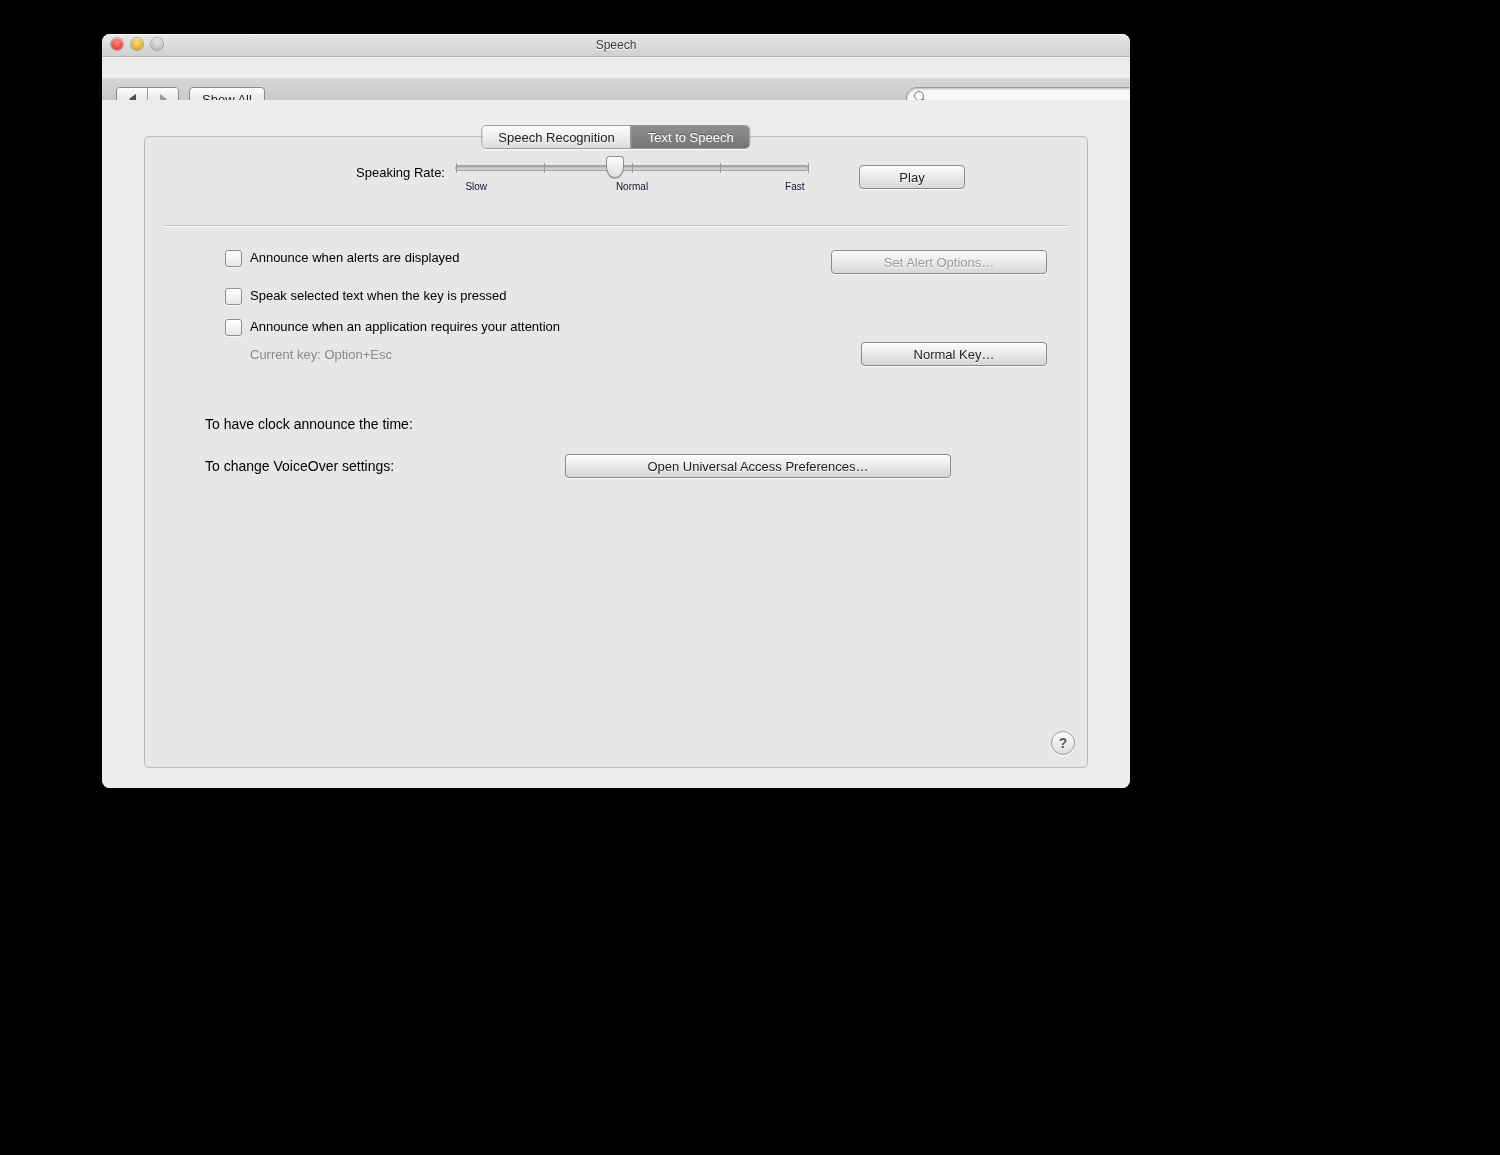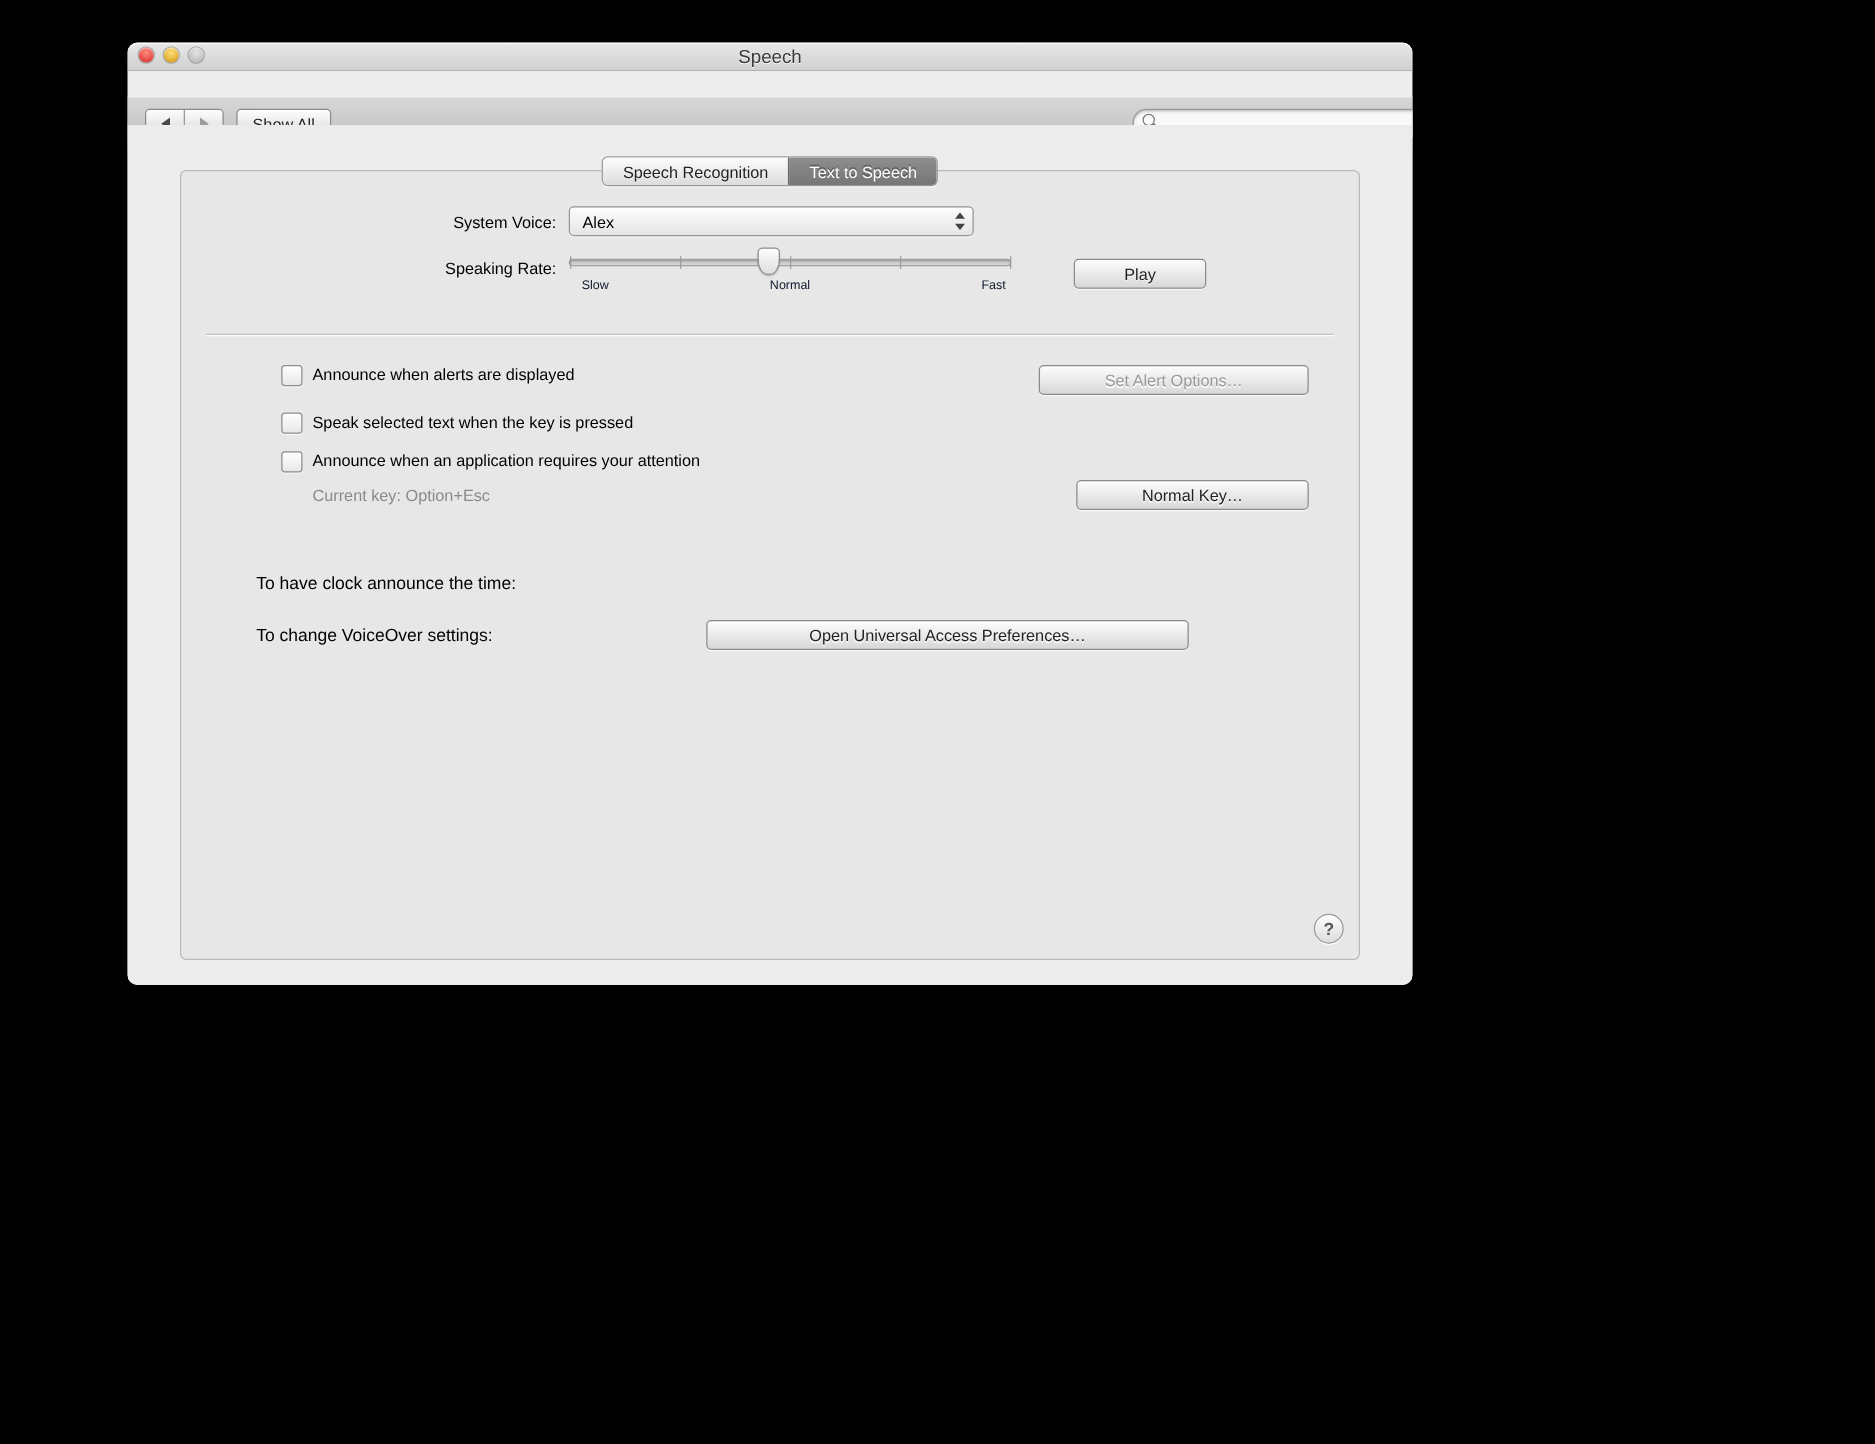--- a/index.html
+++ b/index.html
@@ -5,21 +5,21 @@
   html,body{margin:0;padding:0;background:#000;font-family:"Lucida Grande","Helvetica Neue",Arial,sans-serif;font-size:13px;color:#000;-webkit-font-smoothing:antialiased;}
   .desktop{width:1500px;height:1155px;position:relative;}
   .window{position:absolute;left:102px;top:34px;width:1028px;height:754px;background:#ededed;border-radius:8px;box-shadow:0 20px 60px rgba(0,0,0,0.55),0 0 0 1px rgba(0,0,0,0.25);overflow:hidden;}
   
   .titlebar{height:22px;background:linear-gradient(#e8e8e8,#d0d0d0);border-bottom:1px solid #b5b5b5;position:relative;display:flex;align-items:center;border-top-left-radius:8px;border-top-right-radius:8px;box-shadow:inset 0 1px 0 #fff;}
   .lights{position:absolute;left:9px;top:4px;display:flex;gap:8px;}
   .light{width:12px;height:12px;border-radius:50%;box-shadow:inset 0 1px 1px rgba(255,255,255,.5),0 0 0 1px rgba(0,0,0,.25);}
   .red{background:radial-gradient(circle at 50% 35%,#ff8a80,#e0443e 70%);}
   .yellow{background:radial-gradient(circle at 50% 35%,#ffe27a,#e1a82a 70%);}
   .gray{background:radial-gradient(circle at 50% 35%,#e6e6e6,#bfbfbf 70%);}
-  .title{flex:1;text-align:center;font-size:15px;color:#3a3a3a;text-shadow:0 1px 0 #fff;}
+  .title{flex:1;text-align:center;font-size:12px;color:#3a3a3a;text-shadow:0 1px 0 #fff;}
   
   .toolbar{height:44px;background:linear-gradient(#d7d7d7,#bdbdbd);border-bottom:1px solid #8e8e8e;display:flex;align-items:center;padding:0 14px;gap:10px;box-shadow:inset 0 1px 0 rgba(255,255,255,.6);margin-top:20px;}
   .seg{display:inline-flex;border:1px solid #8a8a8a;border-radius:4px;overflow:hidden;box-shadow:0 1px 0 rgba(255,255,255,.7),inset 0 1px 0 rgba(255,255,255,.6);}
   .segbtn{width:30px;height:22px;background:linear-gradient(#fdfdfd,#d7d7d7);display:flex;align-items:center;justify-content:center;}
   .segbtn+.segbtn{border-left:1px solid #9a9a9a;}
   .tri{width:0;height:0;border-top:5px solid transparent;border-bottom:5px solid transparent;}
   .tri.left{border-right:7px solid #4a4a4a;}
   .tri.right{border-left:7px solid #9c9c9c;}
   .btn{height:22px;padding:0 12px;border:1px solid #8a8a8a;border-radius:4px;background:linear-gradient(#fdfdfd,#d7d7d7);font-size:13px;color:#222;text-shadow:0 1px 0 rgba(255,255,255,.8);box-shadow:0 1px 0 rgba(255,255,255,.7),inset 0 1px 0 rgba(255,255,255,.6);display:inline-flex;align-items:center;cursor:default;}
   .toolbar .spacer{flex:1;}
@@ -97,27 +97,20 @@
     <div class="content">
       <div class="panel">
 
         <div class="tabs">
           <div class="tab inactive">Speech Recognition</div>
           <div class="tab active">Text to Speech</div>
         </div>
 
         <div class="inner">
 
-          <div class="row">
-            <div class="lbl">System Voice:</div>
-            <div class="popup">
-              <span>Alex</span>
-              <div class="arrows"></div>
-            </div>
-          </div>
 
           <div class="row" style="align-items:flex-start;">
             <div class="lbl" style="padding-top:0;">Speaking Rate:</div>
             <div class="slider-wrap">
               <div class="slider-track">
                 <div class="tick" style="left:0%"></div>
                 <div class="tick" style="left:25%"></div>
                 <div class="tick" style="left:50%"></div>
                 <div class="tick" style="left:75%"></div>
                 <div class="tick" style="left:100%"></div>

